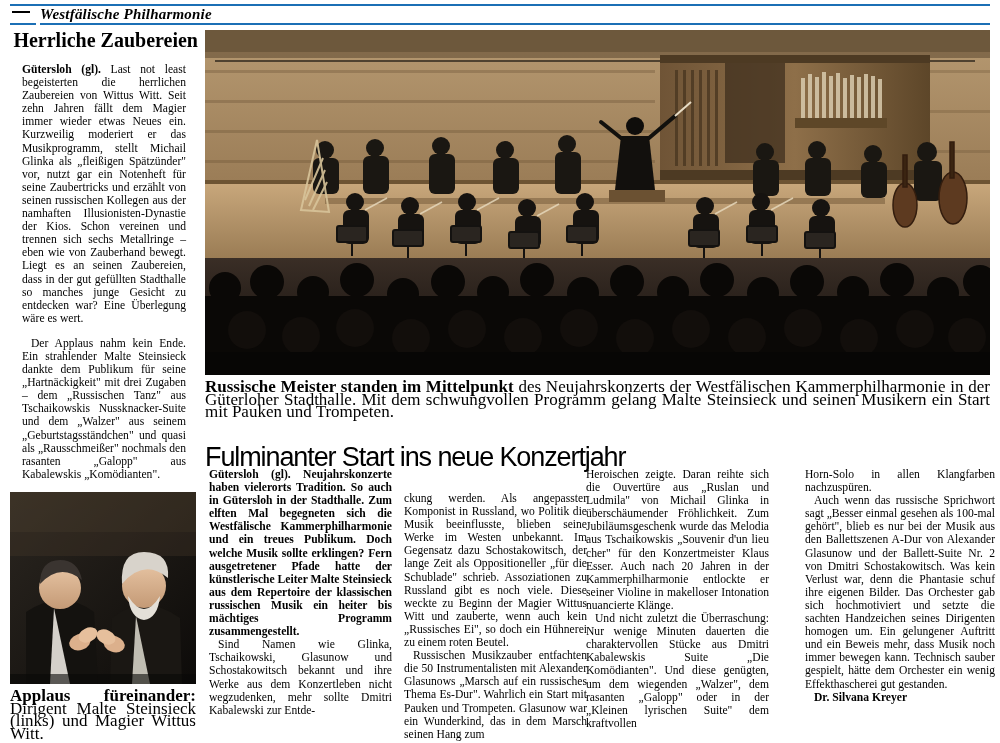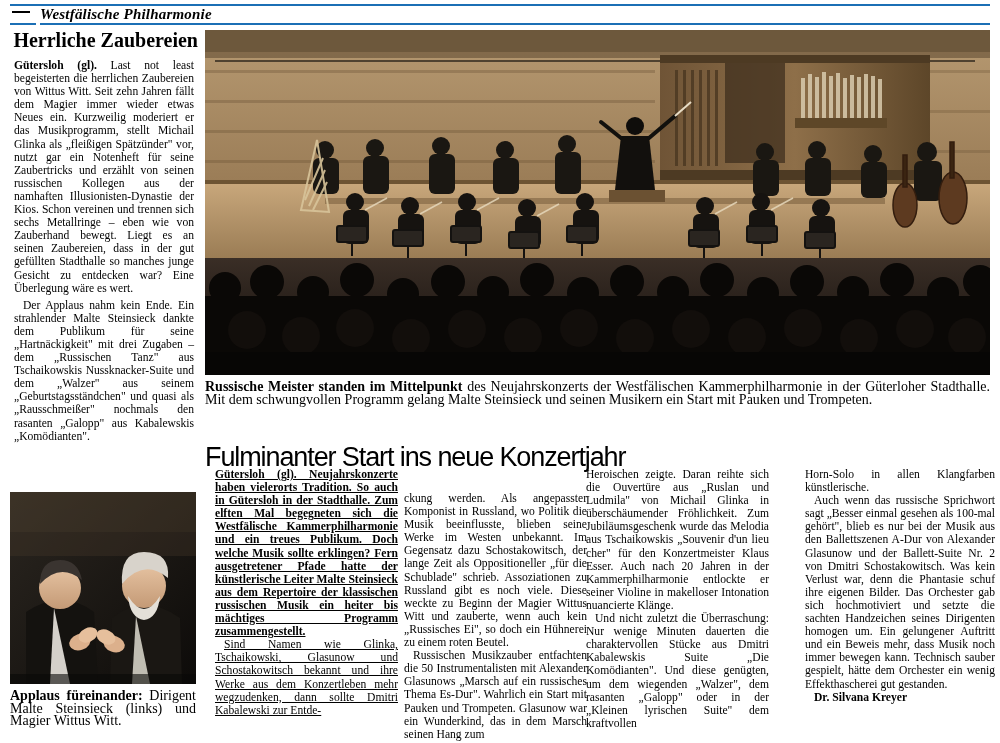--- a/index.html
+++ b/index.html
@@ -87,42 +87,42 @@
     line-height: 21px;
     margin: 0 0 8px 0;
     text-align: right;
   }
   .body-text {
     font-family: "Liberation Serif", serif;
     font-size: 11.6px;
     line-height: 13.1px;
     text-align: justify;
     hyphens: auto;
-    margin: 4px;
+    margin: 12px;
   }
   .body-text .lead-city {
     font-weight: bold;
   }
   .para + .para { text-indent: 9px; }
 
   
   .photo-main {
     position: absolute;
     left: 205px;
     top: 30px;
     width: 785px;
     height: 345px;
     overflow: hidden;
     background: #2a2320;
   }
   .photo-main svg { display: block; }
   .caption {
     position: absolute;
     font-family: "Liberation Serif", serif;
-    font-size: 14px;
+    font-size: 17px;
     line-height: 12.6px;
     text-align: justify;
   }
   .caption b { font-weight: bold; }
   .caption-main {
     left: 205px;
     top: 381px;
     width: 785px;
   }
   .credit {
@@ -155,21 +155,21 @@
   .col {
     position: absolute;
     top: 0;
     width: 183px;
     font-family: "Liberation Serif", serif;
     font-size: 11.6px;
     line-height: 13.1px;
     text-align: justify;
     hyphens: auto;
   }
-  .col-1 { left: 10px; text-decoration: underline; }
+  .col-1 { left: 4px; }
   .col-2 { left: 199px; margin-top: 24px; }
   .col-3 { left: 381px; }
   .col-4 { left: 600px; width: 190px; }
   .col p { margin: 0; }
   .col p + p { text-indent: 9px; }
   .intro-bold {
     font-weight: bold;
   }
   .sig {
     text-align: left;
@@ -427,32 +427,32 @@
 
   <div class="caption caption-main">
     <b>Russische Meister standen im Mittelpunkt</b><span> des Neujahrskonzerts der Westfälischen Kammerphilharmonie in der Güterloher Stadthalle. Mit dem schwungvollen Programm gelang Malte Steinsieck und seinen Musikern ein Start mit Pauken und Trompeten.</span>
   </div>
 
   <h1 class="headline-big">Fulminanter Start ins neue Konzertjahr</h1>
 
   <div class="lower-cols">
     <div class="col col-1">
       <p class="intro-bold">Gütersloh (gl). Neujahrskonzerte haben vielerorts Tradition. So auch in Gütersloh in der Stadthalle. Zum elften Mal begegneten sich die Westfälische Kammerphilharmonie und ein treues Publikum. Doch welche Musik sollte erklingen? Fern ausgetretener Pfade hatte der künstlerische Leiter Malte Steinsieck aus dem Repertoire der klassischen russischen Musik ein heiter bis mächtiges Programm zusammengestellt.</p>
-      <p>Sind Namen wie Glinka, Tschaikowski, Glasunow und Schostakowitsch bekannt und ihre Werke aus dem Konzertleben mehr wegzudenken, dann sollte Dmitri Kabalewski zur Entde-</p>
+      <p>Sind Namen wie Glinka, Tschaikowski, Glasunow und Schostakowitsch bekannt und ihre Werke aus dem Konzertleben nicht wegzudenken, mehr sollte Dmitri Kabalewski zur Entde-</p>
     </div>
     <div class="col col-2">
       <p>ckung werden. Als angepasster Komponist in Russland, wo Politik die Musik beeinflusste, blieben seine Werke im Westen unbekannt. Im Gegensatz dazu Schostakowitsch, der lange Zeit als Oppositioneller „für die Schublade" schrieb. Assoziationen zu Russland gibt es noch viele. Diese weckte zu Beginn der Magier Wittus Witt und zauberte, wenn auch kein „Russisches Ei", so doch ein Hühnerei zu einem roten Beutel.</p>
       <p>Russischen Musikzauber entfachten die 50 Instrumentalisten mit Alexander Glasunows „Marsch auf ein russisches Thema Es-Dur". Wahrlich ein Start mit Pauken und Trompeten. Glasunow war ein Wunderkind, das in dem Marsch seinen Hang zum</p>
     </div>
     <div class="col col-3">
       <p>Heroischen zeigte. Daran reihte sich die Ouvertüre aus „Ruslan und Ludmila" von Michail Glinka in überschäumender Fröhlichkeit. Zum Jubiläumsgeschenk wurde das Melodia aus Tschaikowskis „Souvenir d'un lieu cher" für den Konzertmeister Klaus Esser. Auch nach 20 Jahren in der Kammerphilharmonie entlockte er seiner Violine in makelloser Intonation nuancierte Klänge.</p>
       <p>Und nicht zuletzt die Überraschung: Nur wenige Minuten dauerten die charaktervollen Stücke aus Dmitri Kabalewskis Suite „Die Komödianten". Und diese genügten, um dem wiegenden „Walzer", dem rasanten „Galopp" oder in der „Kleinen lyrischen Suite" dem kraftvollen</p>
     </div>
     <div class="col col-4">
-      <p>Horn-Solo in allen Klangfarben künstlerische.</p>
+      <p>Horn-Solo in allen Klangfarben nachzuspüren.</p>
       <p>Auch wenn das russische Sprichwort sagt „Besser einmal gesehen als 100-mal gehört", blieb es nur bei der Musik aus den Ballettszenen A-Dur von Alexander Glasunow und der Ballett-Suite Nr. 2 von Dmitri Schostakowitsch. Was kein Verlust war, denn die Phantasie schuf ihre eigenen Bilder. Das Orchester gab sich hochmotiviert und setzte die sachten Handzeichen seines Dirigenten homogen um. Ein gelungener Auftritt und ein Beweis mehr, dass Musik noch immer bewegen kann. Technisch sauber gespielt, hätte dem Orchester ein wenig Effekthascherei gut gestanden.</p>
       <p class="sig">Dr. Silvana Kreyer</p>
     </div>
   </div>
 
   <div class="photo-portrait">
     <svg width="186" height="192" viewBox="0 0 186 192" xmlns="http://www.w3.org/2000/svg">
       <defs>
         <linearGradient id="bg2" x1="0" y1="0" x2="1" y2="1">
           <stop offset="0%" stop-color="#2b2620"></stop>

